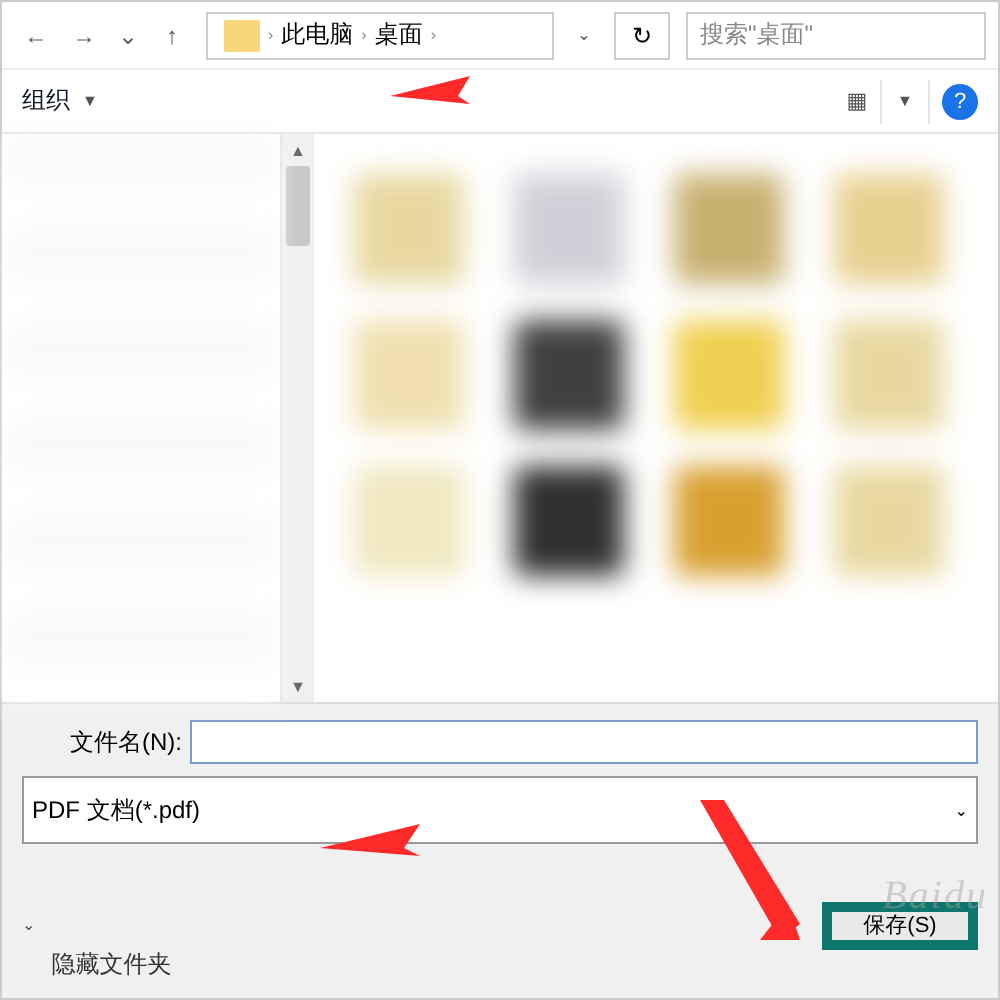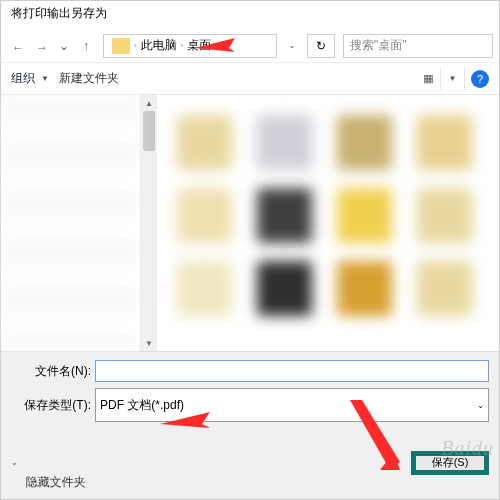--- a/index.html
+++ b/index.html
@@ -44,21 +44,20 @@
 .btn { width: 78px; height: 24px; border: 5px solid #0f766e; background: #e9e9e9; font-size: 11px; display: flex; align-items: center; justify-content: center; }
 .btn:first-of-type { border-color: #2a7bd1; }
 .arrow { position: absolute; pointer-events: none; }
 .arrow svg { overflow: visible; }
 .watermark { position: absolute; right: 6px; bottom: 40px; font-size: 20px; font-family: serif; color: rgba(160,160,160,0.45); font-style: italic; letter-spacing: 1px; }
 </style>
 </head>
 <body>
 
 <div class="dialog">
-  <div class="titlebar">将打印输出另存为</div>
 
   <div class="navrow">
     <div class="navbtn">←</div>
     <div class="navbtn">→</div>
     <div class="navbtn small">⌄</div>
     <div class="navbtn">↑</div>
     <div class="crumbs">
       <span class="folder-chip"></span>
       <span class="sep">›</span>
       <span class="crumb">此电脑</span>
@@ -69,21 +68,20 @@
     <div class="dropbtn">⌄</div>
     <div class="refresh">↻</div>
     <div class="search">
       <span>搜索"桌面"</span>
     </div>
   </div>
 
   <div class="row2">
     <span class="org">组织</span>
     <span style="font-size:8px;color:#555;">▼</span>
-    <span class="newf">新建文件夹</span>
     <span class="spacer"></span>
     <div class="icbtn">▦</div>
     <div class="icbtn" style="font-size:8px;">▼</div>
     <div class="help">?</div>
   </div>
 
   <div class="body">
     <div class="side">
         <div class="sideblur"></div>
       </div>
@@ -111,21 +109,20 @@
       </div>
     </div>
   </div>
 
   <div class="bottom">
     <div class="frow">
       <div class="flabel">文件名(N):</div>
       <input class="finput" value="" style="">
     </div>
     <div class="frow">
-      <div class="flabel">保存类型(T):</div>
       <div class="fselect">
         <span>PDF 文档(*.pdf)</span>
         <span style="font-size:8px;">⌄</span>
       </div>
     </div>
     <div class="btnrow">
       <span style="font-size:8px;color:#555;">⌄</span>
       <div class="hidef">隐藏文件夹</div>
       <div class="btn">保存(S)</div>
     </div>

